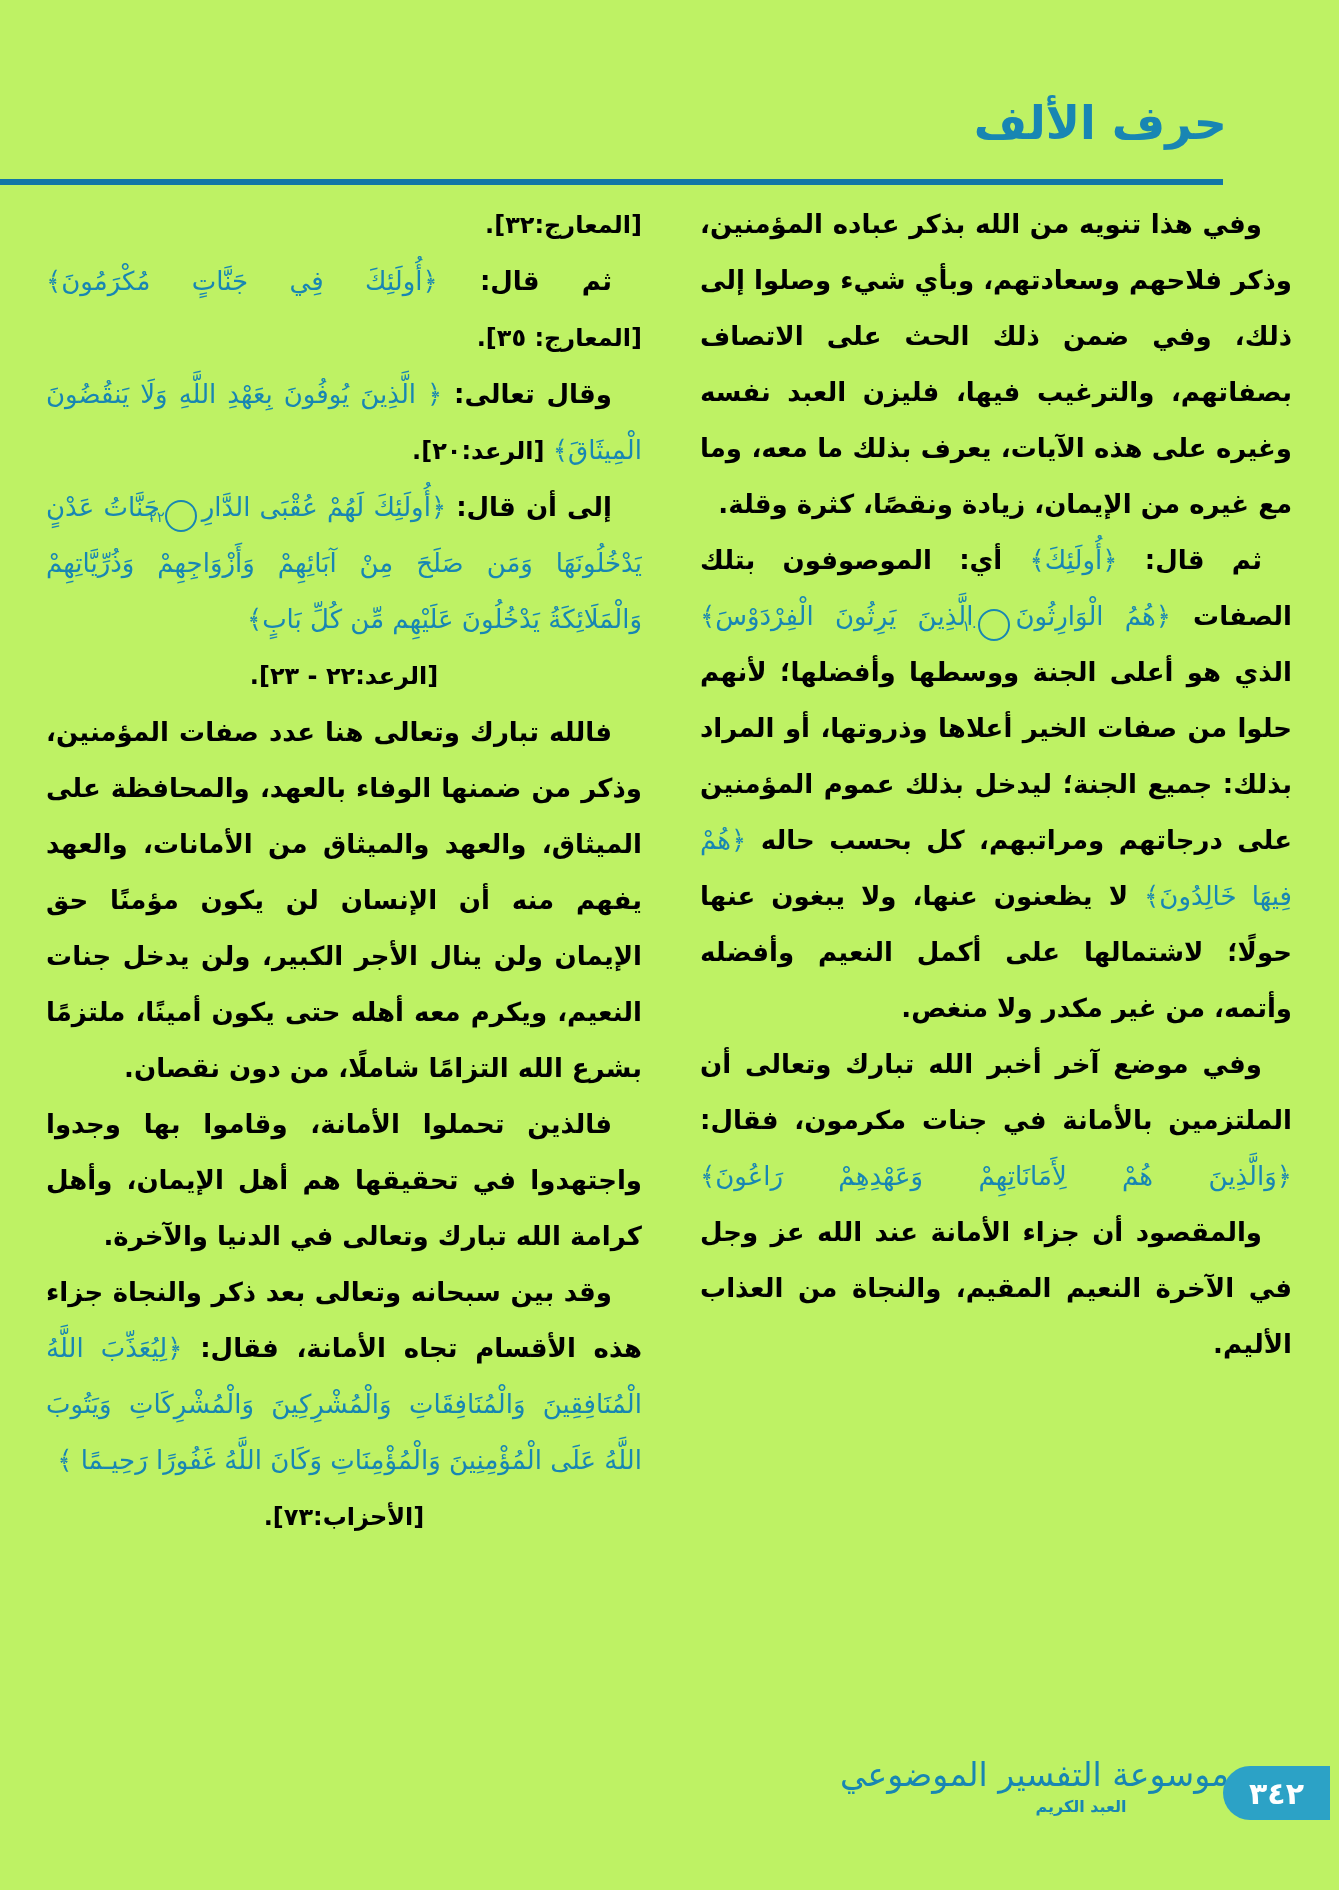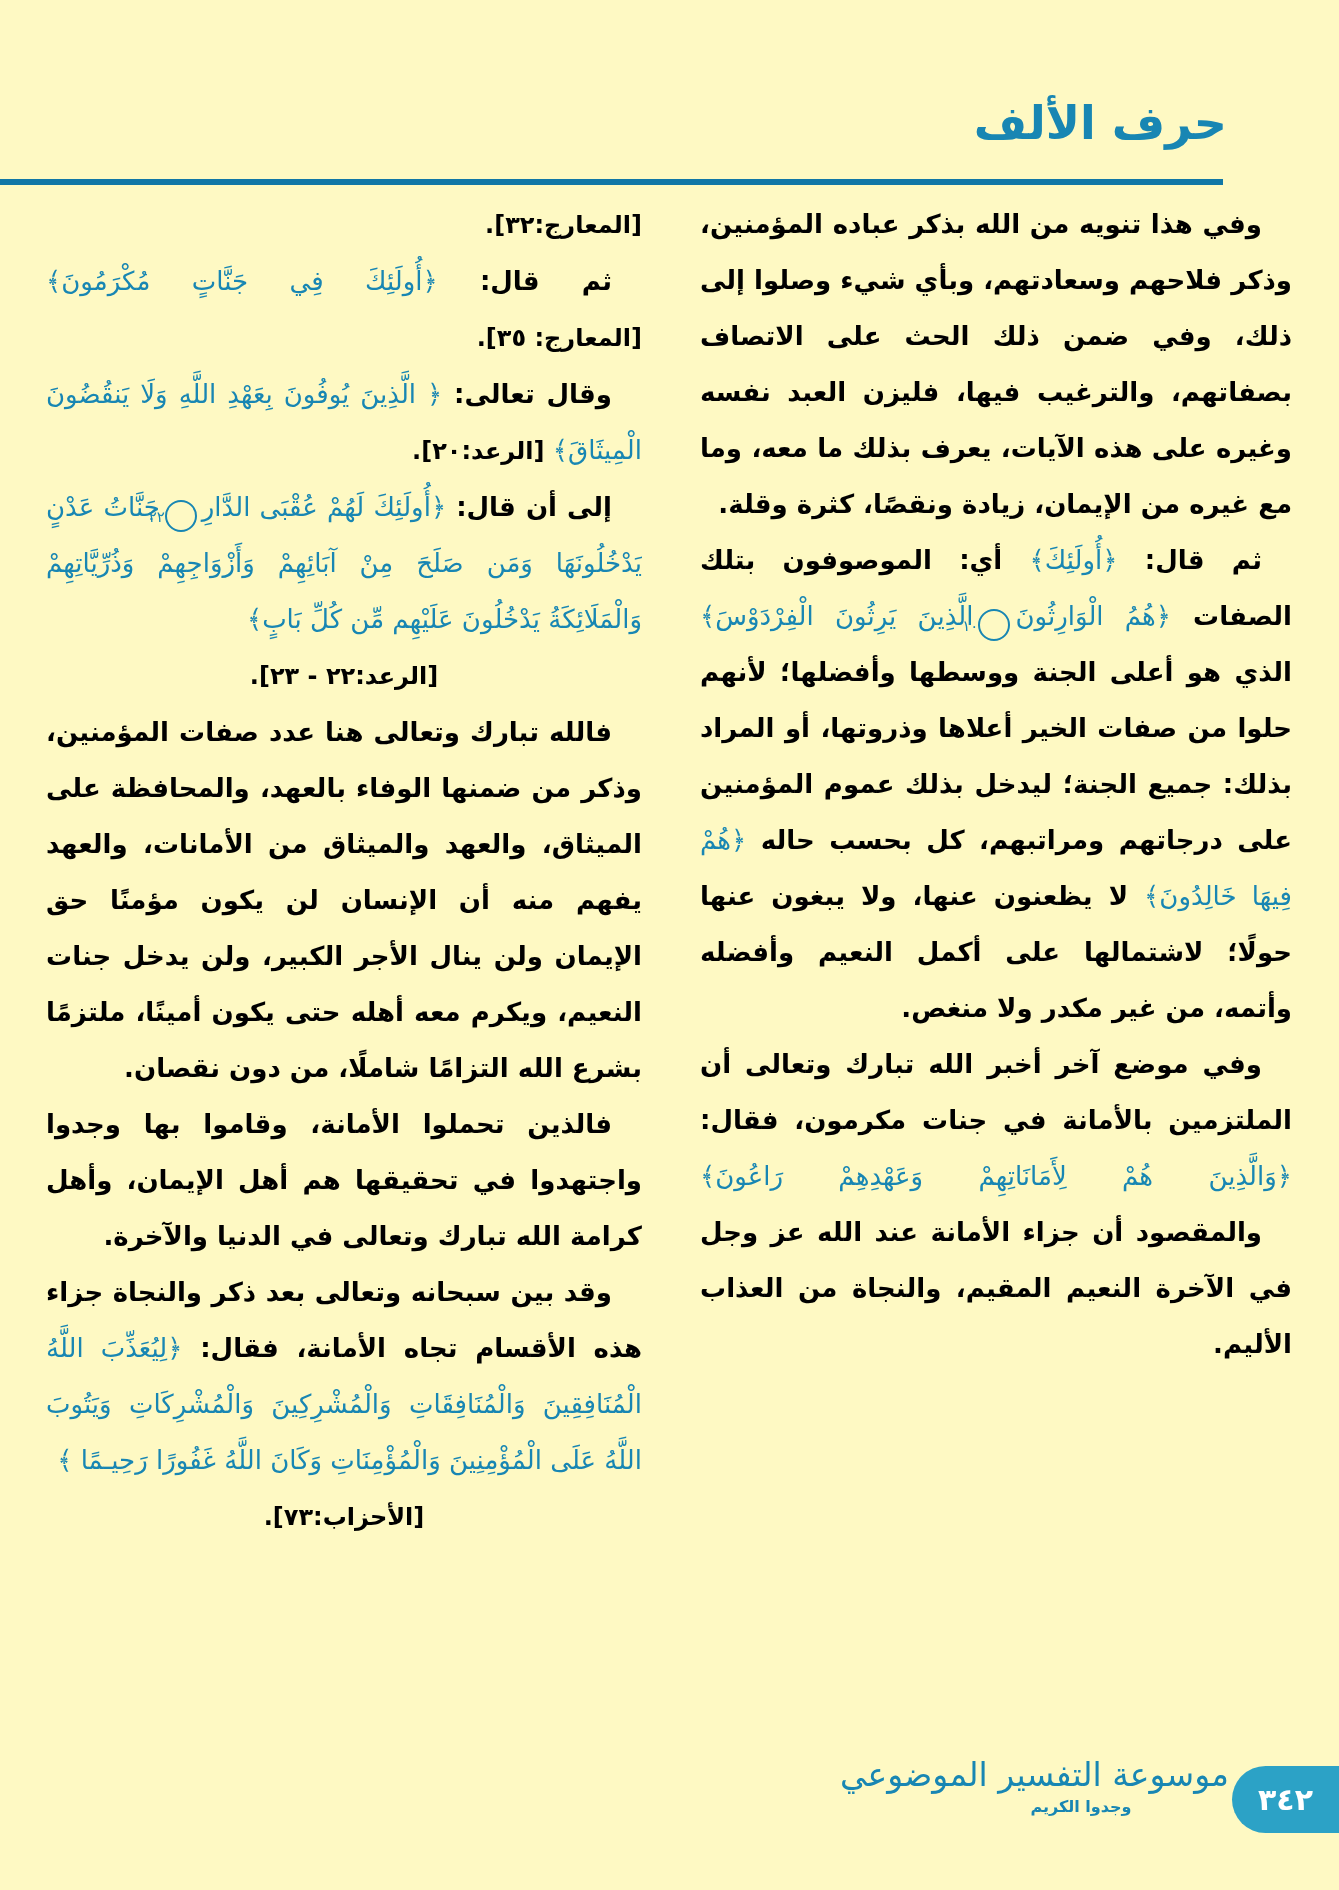--- a/index.html
+++ b/index.html
@@ -1,20 +1,20 @@
 <!DOCTYPE html>
 <html lang="ar" dir="rtl"><head>
 <meta charset="utf-8">
 <style>
   html, body { margin: 0; padding: 0; background: #ffffff; }
   .page {
     position: relative;
     width: 1339px;
     height: 1890px;
-    background: #fef9c3;
+    background: #bef264;
     overflow: hidden;
     direction: rtl;
     font-family: "DejaVu Sans", "Liberation Sans", sans-serif;
   }
 
   
   .chapter-title {
     position: absolute;
     top: 100px;
     right: 112px;
@@ -88,23 +88,23 @@
     white-space: nowrap;
   }
   .footer-logo .logo-line2 {
     font-size: 16px;
     font-weight: bold;
     margin-top: 4px;
   }
   .page-badge {
     position: absolute;
     top: 1766px;
-    right: 0;
+    right: 9px;
     width: 107px;
-    height: 67px;
+    height: 54px;
     background: #2ca2c6;
     border-radius: 34px 0 0 34px;
     color: #ffffff;
     font-size: 30px;
     font-weight: bold;
     display: flex;
     align-items: center;
     justify-content: center;
     letter-spacing: 5px;
     direction: rtl;
@@ -134,18 +134,18 @@
       <p class="para"><span class="seg-text">إلى أن قال: </span><span class="seg-quran">﴿أُولَئِكَ لَهُمْ عُقْبَى الدَّارِ</span><span class="seg-ayah">٢٢</span><span class="seg-quran">جَنَّاتُ عَدْنٍ يَدْخُلُونَهَا وَمَن صَلَحَ مِنْ آبَائِهِمْ وَأَزْوَاجِهِمْ وَذُرِّيَّاتِهِمْ وَالْمَلَائِكَةُ يَدْخُلُونَ عَلَيْهِم مِّن كُلِّ بَابٍ﴾</span></p>
       <p class="line-left"><span class="seg-ref">[الرعد:٢٢ - ٢٣].</span></p>
       <p class="para"><span class="seg-text">فالله تبارك وتعالى هنا عدد صفات المؤمنين، وذكر من ضمنها الوفاء بالعهد، والمحافظة على الميثاق، والعهد والميثاق من الأمانات، والعهد يفهم منه أن الإنسان لن يكون مؤمنًا حق الإيمان ولن ينال الأجر الكبير، ولن يدخل جنات النعيم، ويكرم معه أهله حتى يكون أمينًا، ملتزمًا بشرع الله التزامًا شاملًا، من دون نقصان.</span></p>
       <p class="para"><span class="seg-text">فالذين تحملوا الأمانة، وقاموا بها وجدوا واجتهدوا في تحقيقها هم أهل الإيمان، وأهل كرامة الله تبارك وتعالى في الدنيا والآخرة.</span></p>
       <p class="para"><span class="seg-text">وقد بين سبحانه وتعالى بعد ذكر والنجاة جزاء هذه الأقسام تجاه الأمانة، فقال: </span><span class="seg-quran">﴿لِيُعَذِّبَ اللَّهُ الْمُنَافِقِينَ وَالْمُنَافِقَاتِ وَالْمُشْرِكِينَ وَالْمُشْرِكَاتِ وَيَتُوبَ اللَّهُ عَلَى الْمُؤْمِنِينَ وَالْمُؤْمِنَاتِ وَكَانَ اللَّهُ غَفُورًا رَحِيـمًا ﴾</span></p>
       <p class="line-left"><span class="seg-ref">[الأحزاب:٧٣].</span></p>
     </div>
 
   <div class="footer-logo">
     <div class="logo-line1">موسوعة التفسير الموضوعي</div>
-    <div class="logo-line2">وجدوا الكريم</div>
+    <div class="logo-line2">العبد الكريم</div>
   </div>
 
   <div class="page-badge">٣٤٢</div>
 
 </div>
 
 </body></html>

